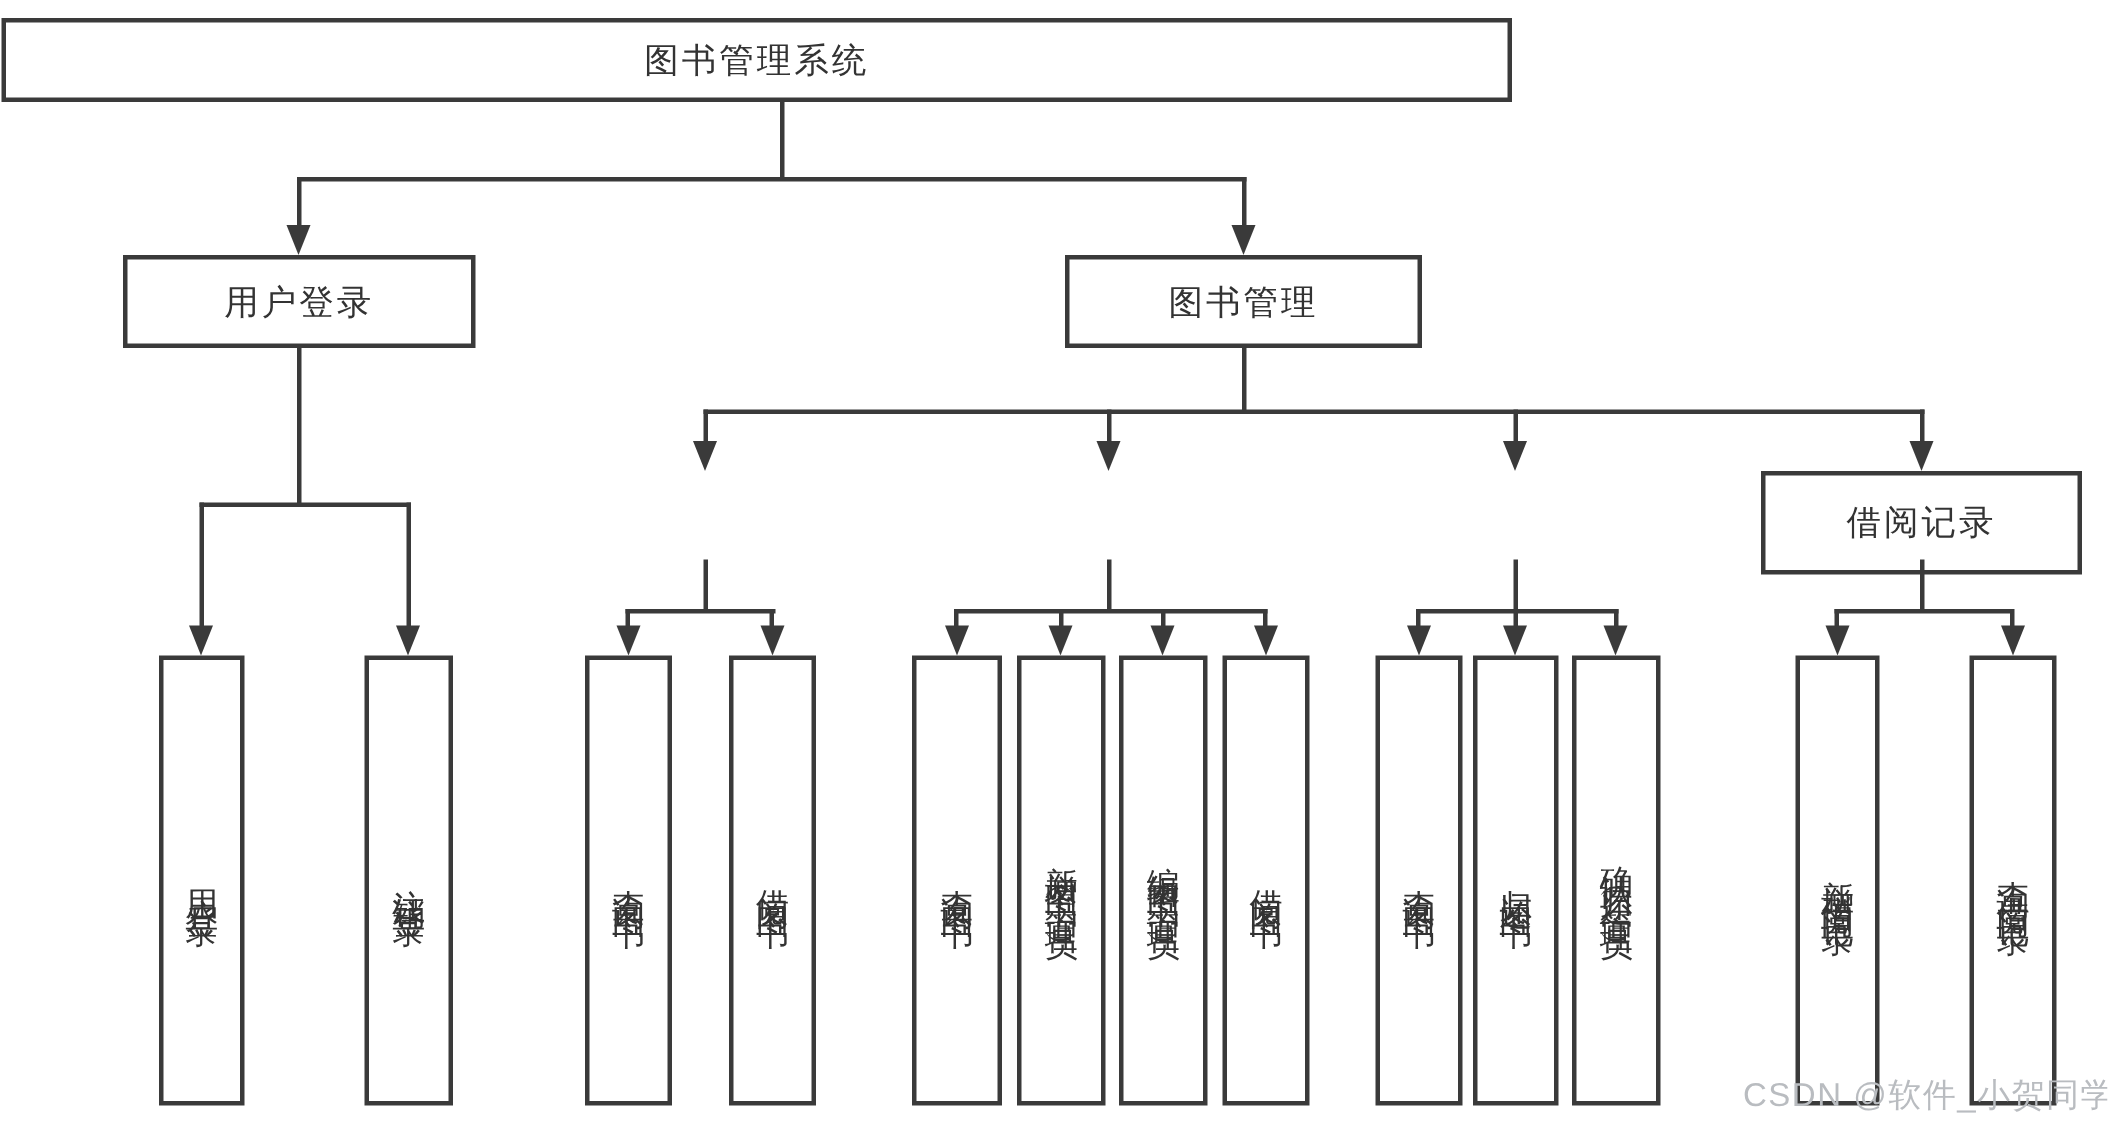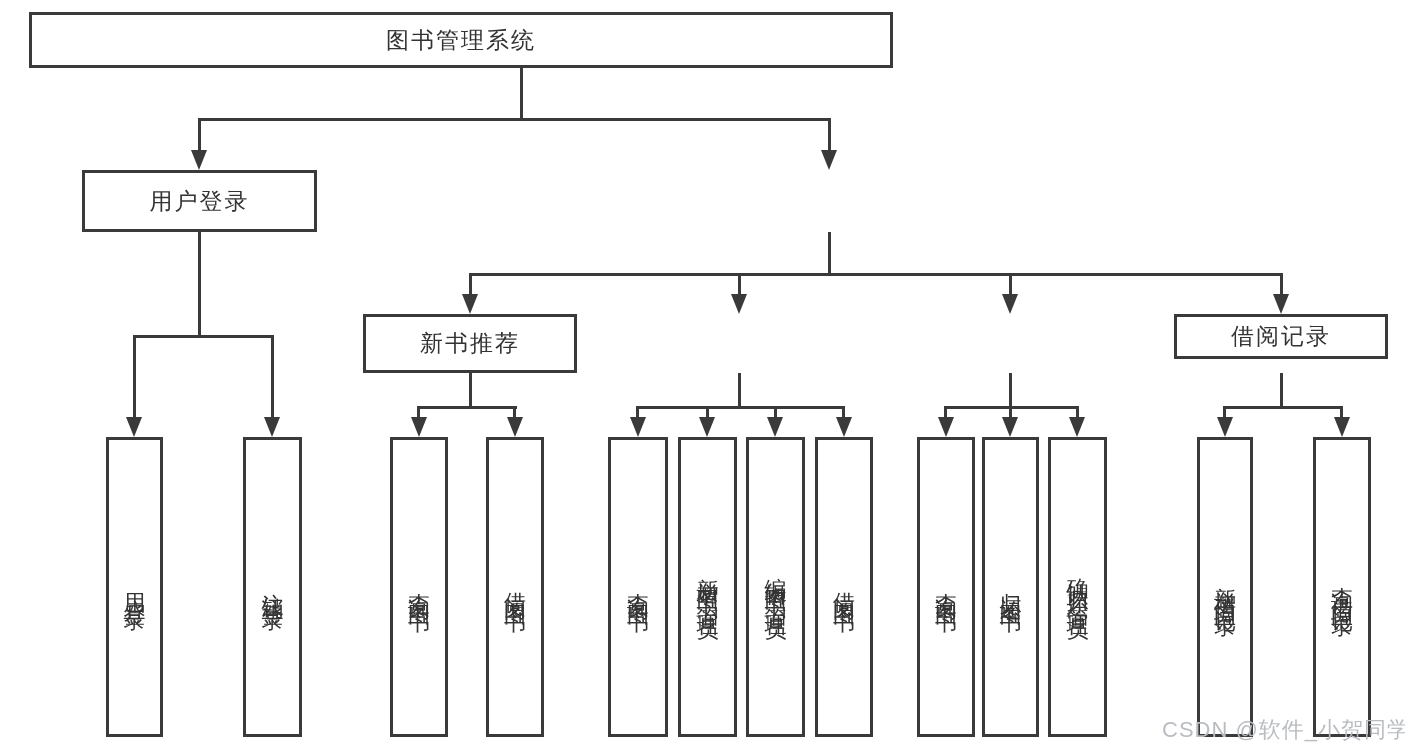--- a/index.html
+++ b/index.html
@@ -31,32 +31,32 @@
   .watermark{
     position:absolute;left:1162px;top:715px;z-index:6;
     font-size:22px;color:#b9bcc0;white-space:nowrap;letter-spacing:1px;
   }
 </style>
 </head>
 <body>
 
 <div class="stage">
 
-  <div class="hnode" style="left:29px;top:12px;width:864px;height:56px">
+  <div class="hnode" style="left:1px;top:12px;width:1007px;height:56px">
     <span>图书管理系统</span>
   </div>
 
   <div class="hnode" style="left:82px;top:170px;width:235px;height:62px">
     <span>用户登录</span>
   </div>
+  <div class="hnode" style="left:710px;top:170px;width:238px;height:62px">
+    <span>图书管理</span>
+  </div>
 
-  <div class="hnode" style="left:363px;top:314px;width:214px;height:59px">
-    <span>新书推荐</span>
-  </div>
-  <div class="hnode" style="left:1174px;top:314px;width:214px;height:45px">
+  <div class="hnode" style="left:1174px;top:314px;width:214px;height:69px">
     <span>借阅记录</span>
   </div>
 
   <div class="vnode" style="left:106px;width:57px">
     <span class="vtext">用户登录</span>
   </div>
   <div class="vnode" style="left:243px;width:59px">
     <span class="vtext">注销登录</span>
   </div>
 

